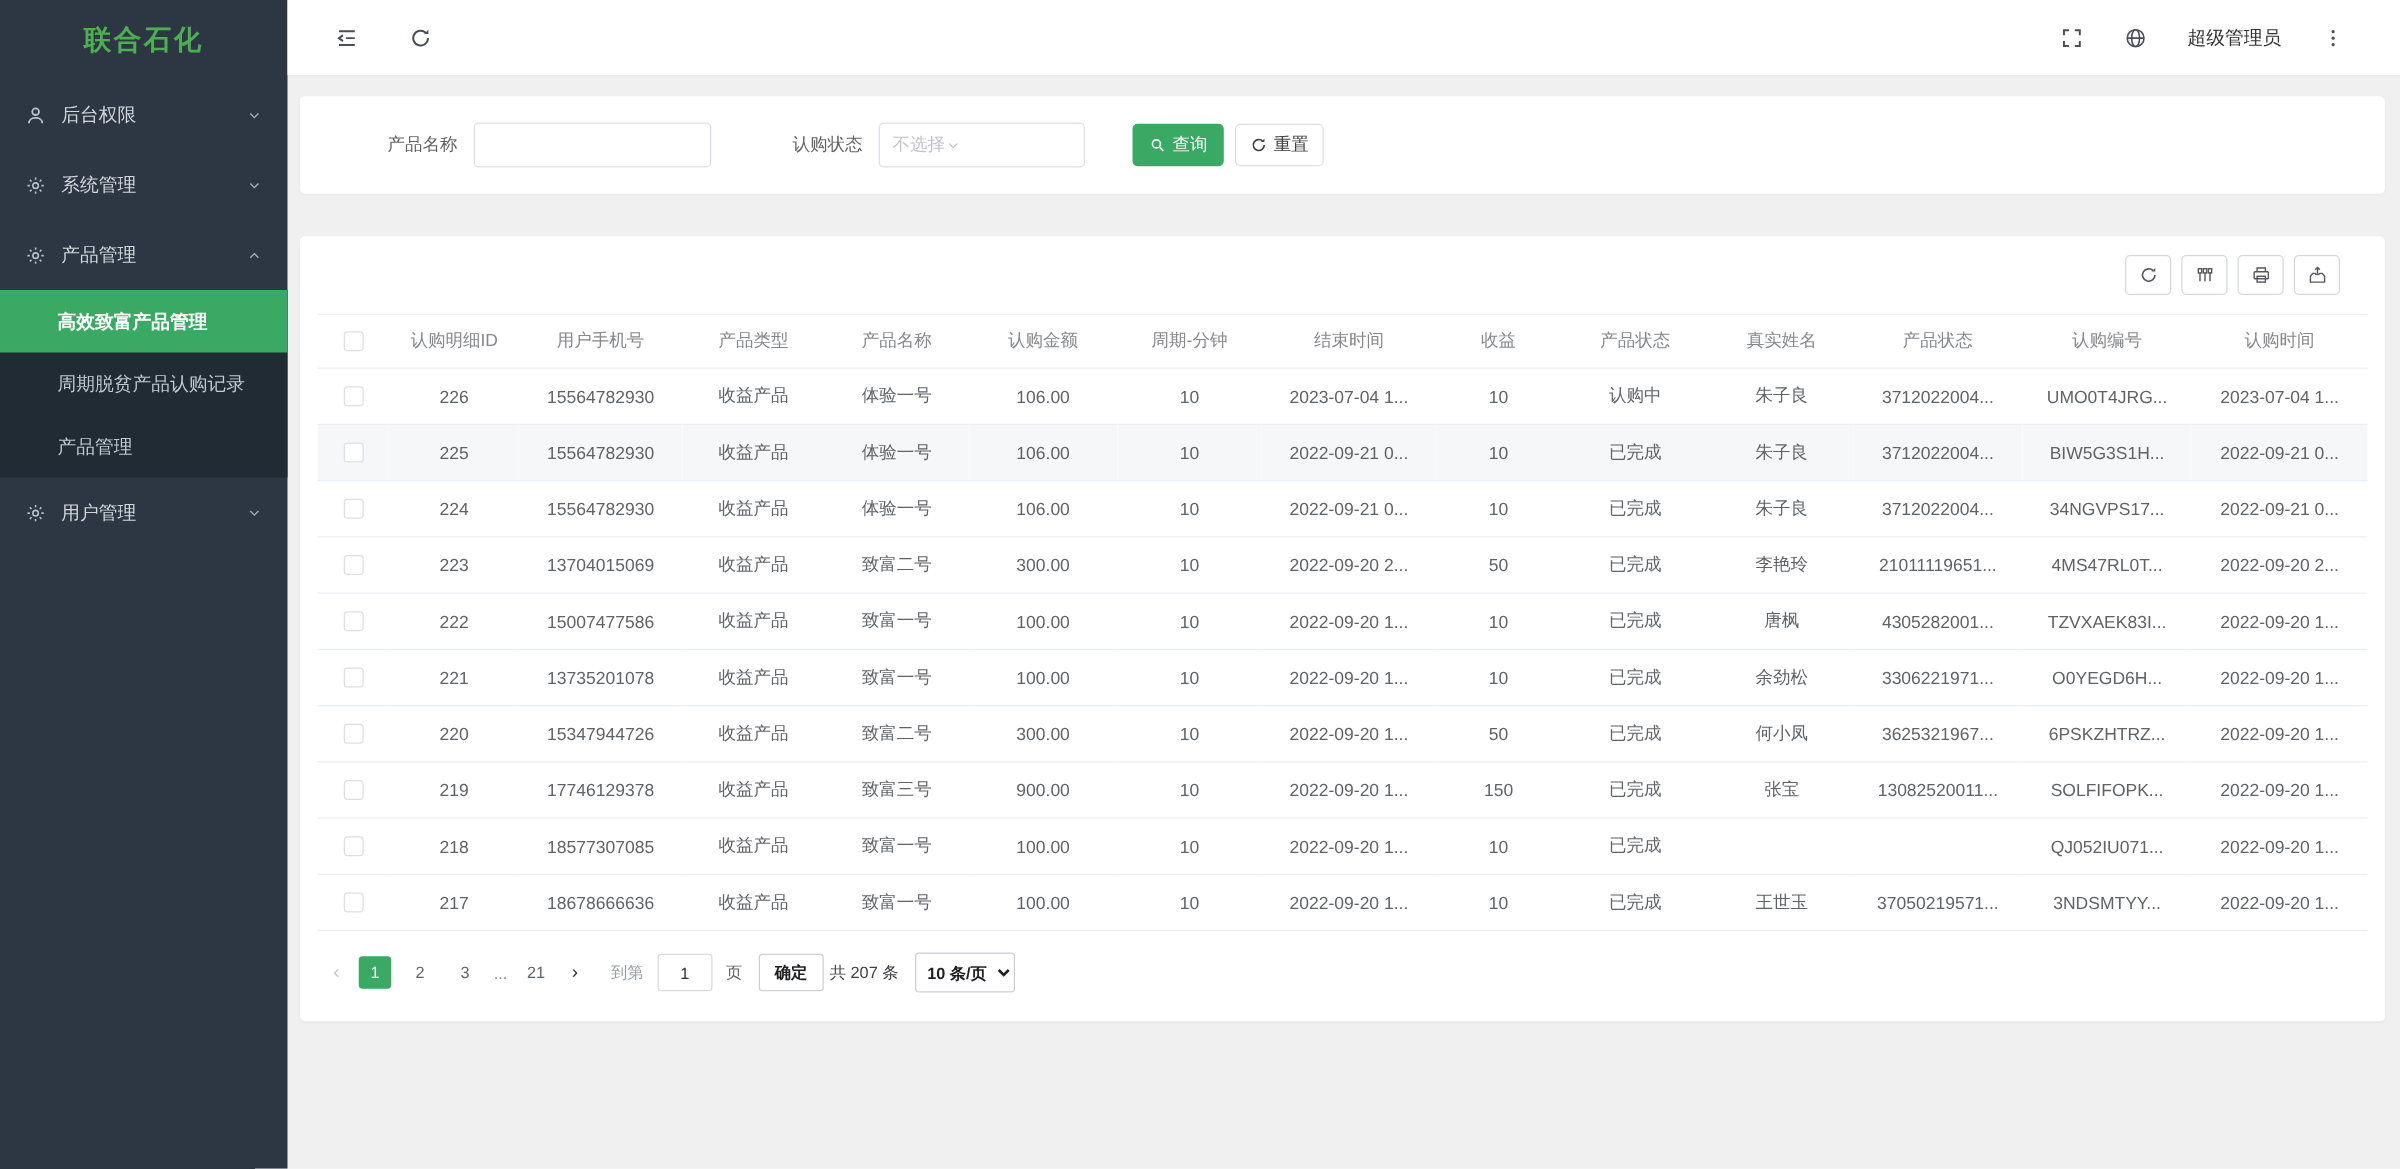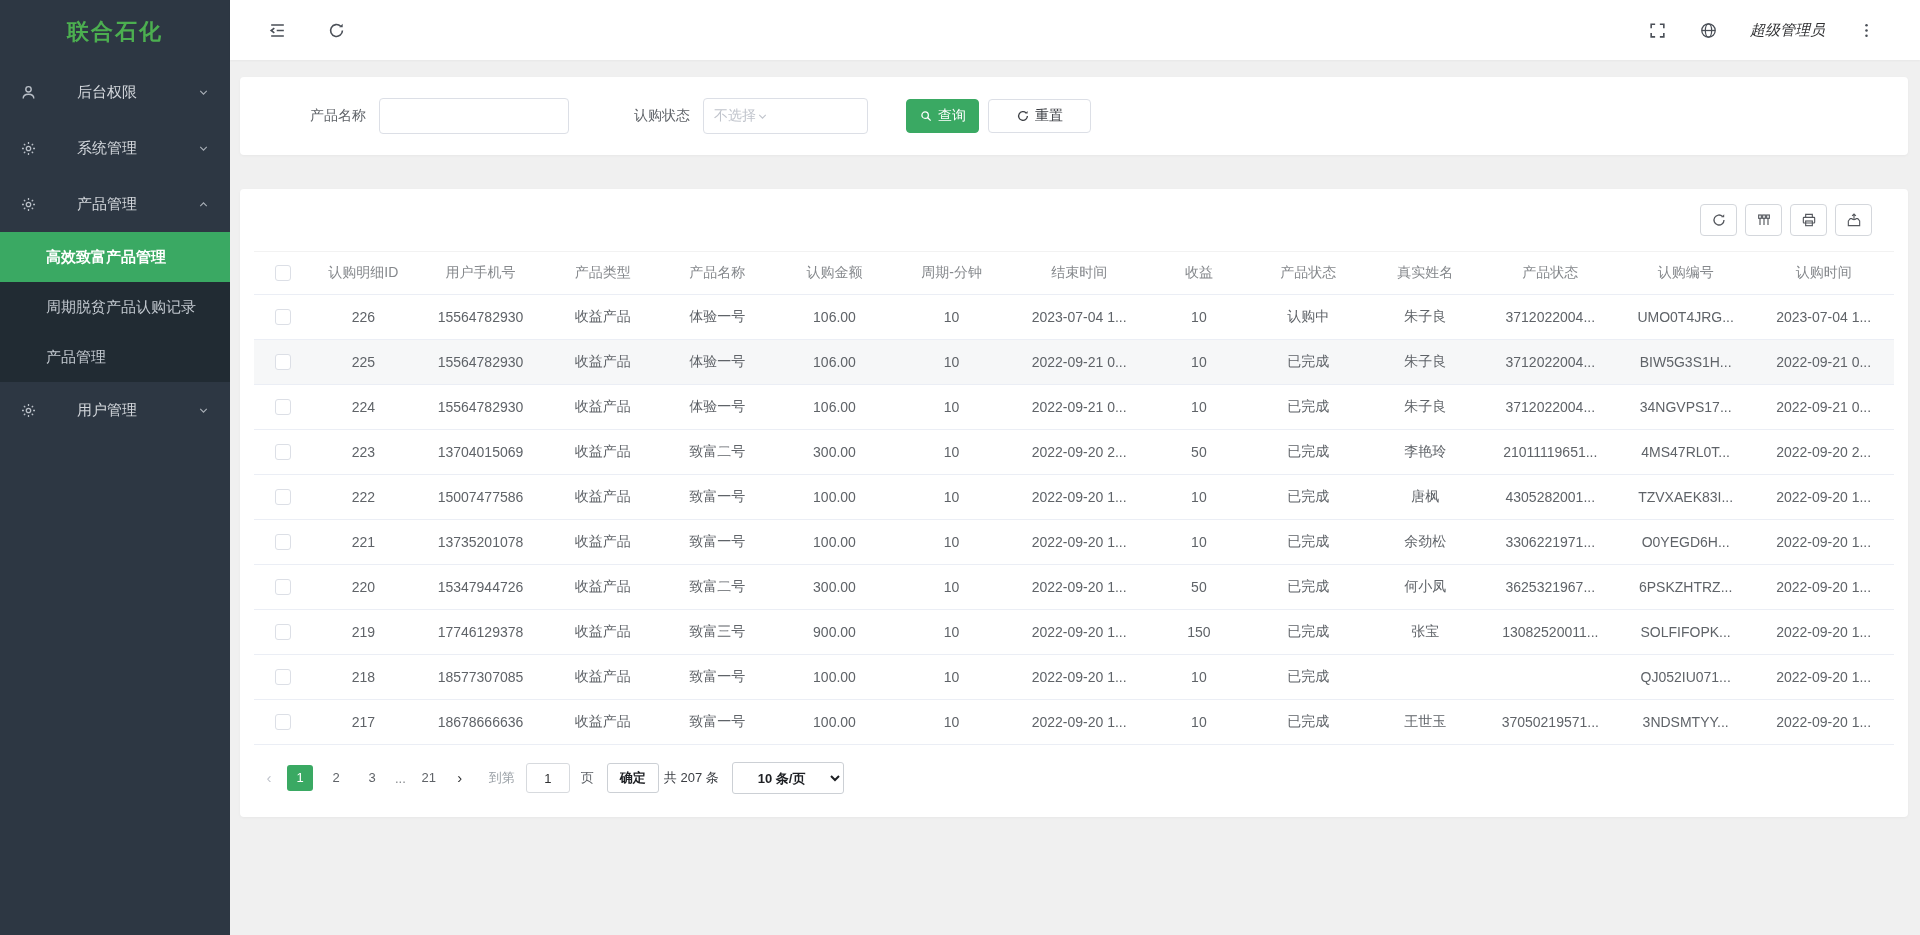--- a/index.html
+++ b/index.html
@@ -9,53 +9,53 @@
     --submenu-bg:#212b33;
   }
   *{box-sizing:border-box;margin:0;padding:0;}
   html,body{width:1920px;height:935px;overflow:hidden;}
   body{font-family:"Liberation Sans","DejaVu Sans",sans-serif;background:#f0f0f0;}
   .app{display:flex;width:1920px;height:935px;}
 
   
   .sidebar{width:230px;flex-shrink:0;background:var(--sidebar-bg);color:#ccd1d9;height:100%;}
   .logo{height:64px;display:flex;align-items:center;justify-content:center;font-size:22px;font-weight:bold;color:var(--logo-green);letter-spacing:2px;}
-  .menu-item{height:56px;display:flex;align-items:center;padding:0 20px;font-size:15px;cursor:pointer;color:#d3d7dc;gap:28px;}
+  .menu-item{height:56px;display:flex;align-items:center;padding:0 20px;font-size:15px;cursor:pointer;color:#d3d7dc;}
   .mi-icon{width:17px;height:17px;margin-right:12px;display:flex;align-items:center;color:#b9bfc7;}
   .mi-icon svg{width:17px;height:17px;}
   .mi-label{flex:1;}
   .mi-chevron{display:flex;align-items:center;color:#aab0b8;}
   .mi-chevron svg{width:13px;height:13px;}
   .submenu{background:var(--submenu-bg);}
   .sub-item{height:50px;display:flex;align-items:center;padding-left:46px;font-size:15px;color:#c2c8cf;cursor:pointer;}
   .sub-item.active{background:var(--accent);color:#fff;font-weight:600;}
 
   
   .main{flex:1;display:flex;flex-direction:column;min-width:0;}
   .topbar{height:60px;background:#fff;display:flex;align-items:center;padding:0 44px 0 38px;flex-shrink:0;box-shadow:0 1px 2px rgba(0,0,0,.04);}
   .topbar-icon{display:flex;align-items:center;color:#4a4f57;cursor:pointer;}
   .topbar-icon svg{width:19px;height:19px;}
   .tb-left{display:flex;align-items:center;gap:40px;}
   .tb-right{margin-left:auto;display:flex;align-items:center;gap:32px;}
-  .username{font-size:15px;color:#303133;cursor:pointer;font-style:italic;}
+  .username{font-size:15px;color:#303133;cursor:pointer;}
 
   .content{flex:1;padding:17px 12px 0 10px;overflow:hidden;}
 
   
   .filter-card{background:#fff;border-radius:4px;height:78px;display:flex;align-items:center;padding-left:70px;box-shadow:0 1px 3px rgba(0,0,0,.04);}
   .fgroup{display:flex;align-items:center;margin-right:65px;}
   .f-label{font-size:14px;color:#5f6368;margin-right:13px;white-space:nowrap;}
   .f-input{width:190px;height:36px;border:1px solid #dcdfe6;border-radius:4px;background:#fff;padding:0 10px;font-size:14px;color:#303133;outline:none;}
   .f-select{width:165px;height:36px;border:1px solid #dcdfe6;border-radius:4px;display:flex;align-items:center;justify-content:flex-start;padding:0 10px;color:#c0c4cc;font-size:14px;cursor:pointer;background:#fff;}
   .f-select svg{width:13px;height:13px;color:#c0c4cc;}
   .fgroup.status{margin-right:38px;}
   .btn{height:34px;border-radius:4px;font-size:14px;display:flex;align-items:center;cursor:pointer;}
   .btn svg{width:14px;height:14px;margin-right:5px;}
   .btn-search{background:var(--accent);color:#fff;border:1px solid var(--accent);padding:0 12px;margin-right:9px;}
-  .btn-reset{background:#fff;color:#3b3e43;border:1px solid #dcdfe6;padding:0 27px;}
+  .btn-reset{background:#fff;color:#3b3e43;border:1px solid #dcdfe6;padding:0 11px;}
 
   
   .table-card{background:#fff;border-radius:4px;margin-top:34px;box-shadow:0 1px 3px rgba(0,0,0,.04);}
   .tc-toolbar{height:62px;display:flex;align-items:center;justify-content:flex-end;padding:0 36px;gap:8px;}
   .tool-btn{width:37px;height:32px;border:1px solid #d4d7dc;border-radius:4px;background:#fff;display:flex;align-items:center;justify-content:center;color:#55585e;cursor:pointer;}
   .tool-btn svg{width:16px;height:16px;}
 
   table{width:calc(100% - 28px);margin:0 14px;border-collapse:collapse;table-layout:fixed;}
   thead th{height:43px;font-size:14px;color:#85888c;font-weight:400;border-top:1px solid #f2f2f2;border-bottom:1px solid #ebeef5;text-align:center;white-space:nowrap;}
   tbody td{height:45px;font-size:14px;color:#5f6368;text-align:center;border-bottom:1px solid #ebeef5;white-space:nowrap;overflow:hidden;}
@@ -71,21 +71,21 @@
   .pg-arrow{width:26px;height:26px;line-height:26px;text-align:center;font-size:15px;cursor:pointer;}
   .pg-arrow.prev{color:#c0c4cc;}
   .pg-arrow.next{color:#303133;}
   .pg-num{min-width:26px;height:26px;line-height:26px;text-align:center;border-radius:3px;margin:0 5px;cursor:pointer;padding:0 4px;}
   .pg-num.active{background:var(--accent);color:#fff;}
   .pg-ellipsis{margin:0 5px;color:#85888c;}
   .goto-label{color:#9aa0a6;margin-left:16px;}
   .goto-input{width:44px;height:30px;border:1px solid #d7dade;border-radius:3px;text-align:center;font-size:13px;margin:0 11px;outline:none;color:#303133;}
   .confirm-btn{height:30px;padding:0 12px;border:1px solid #ccd0d5;border-radius:3px;background:#fff;font-weight:bold;font-size:13px;color:#1d1f23;margin-left:13px;cursor:pointer;}
   .total{margin-left:5px;color:#3b3e43;}
-  .page-size{height:32px;margin-left:13px;border:1px solid #ccd0d5;border-radius:3px;font-size:13px;font-weight:bold;background:#fff;padding:0 21px;color:#1d1f23;font-family:"Liberation Sans","DejaVu Sans",sans-serif;}
+  .page-size{height:32px;margin-left:13px;border:1px solid #ccd0d5;border-radius:3px;font-size:13px;font-weight:bold;background:#fff;padding:0 5px;color:#1d1f23;font-family:"Liberation Sans","DejaVu Sans",sans-serif;}
 </style>
 </head>
 <body>
 
 <div class="app">
 
   <aside class="sidebar">
     <div class="logo">联合石化</div>
     <nav>
         <div class="menu-item">

